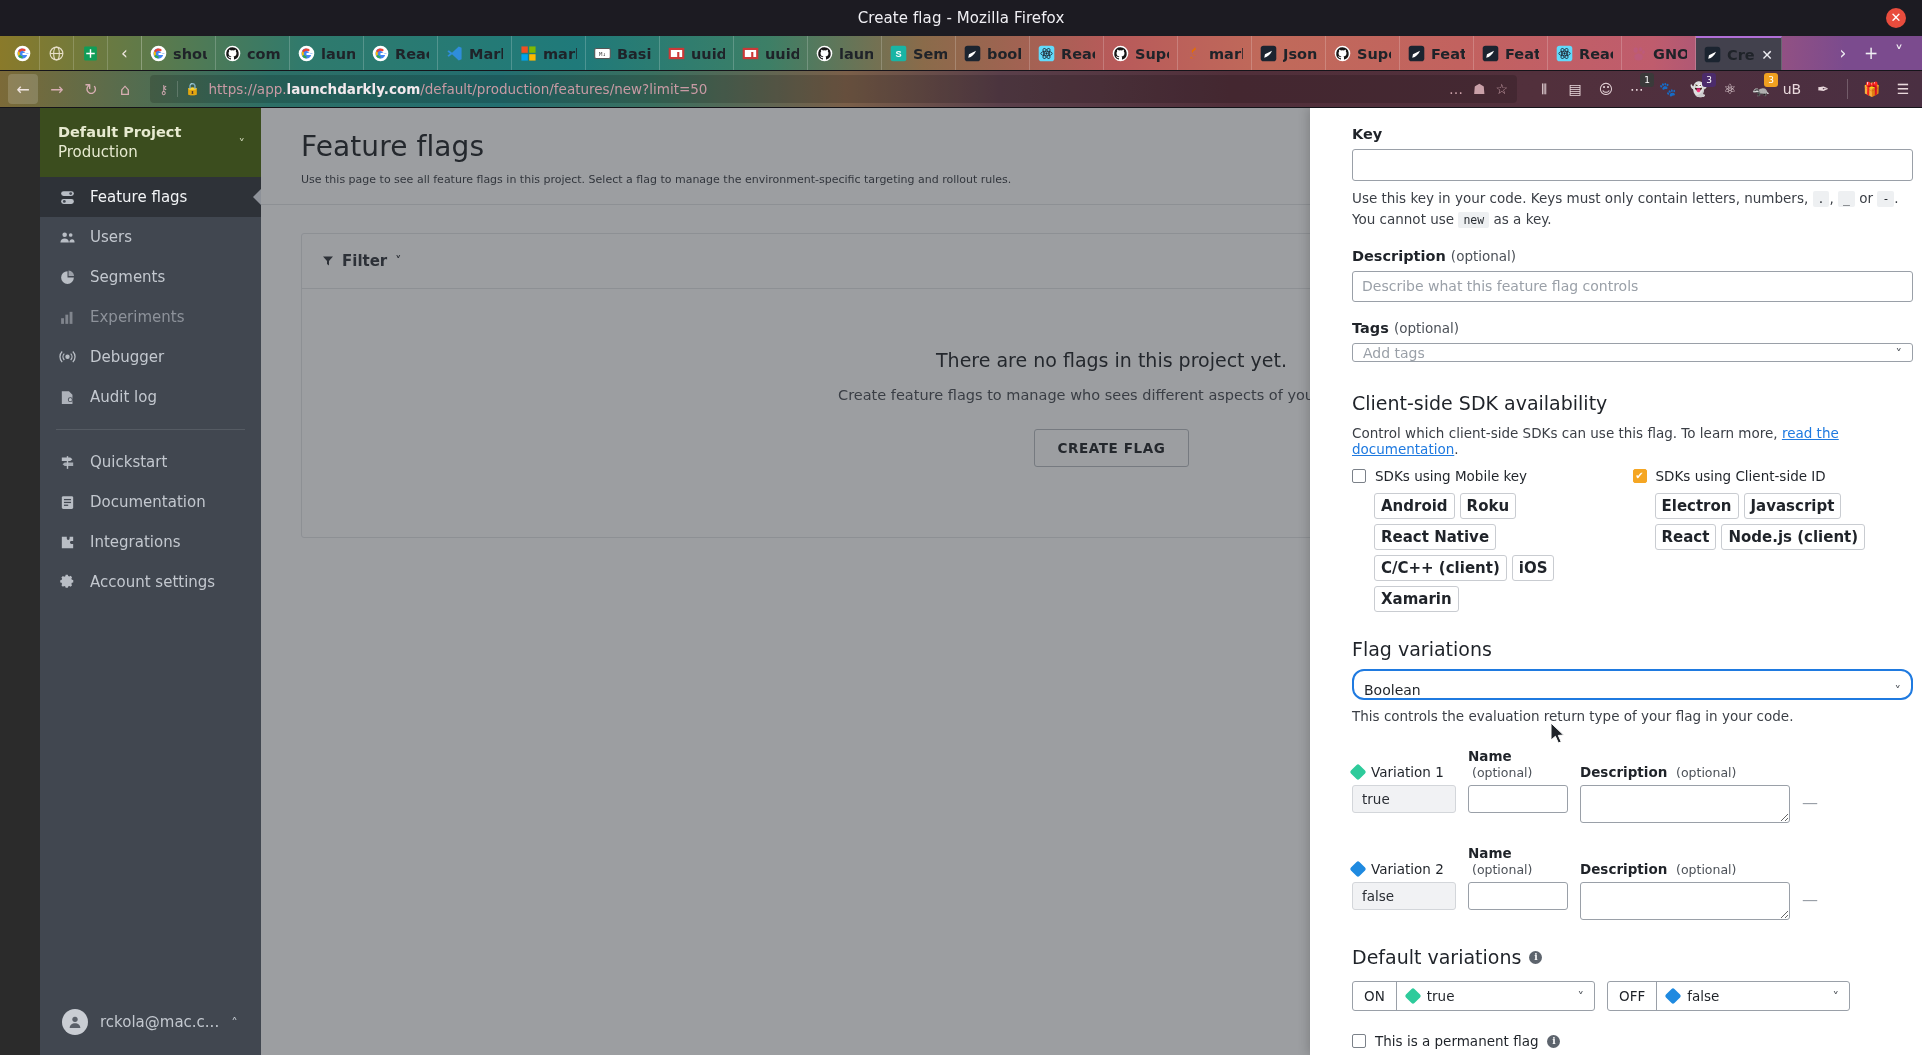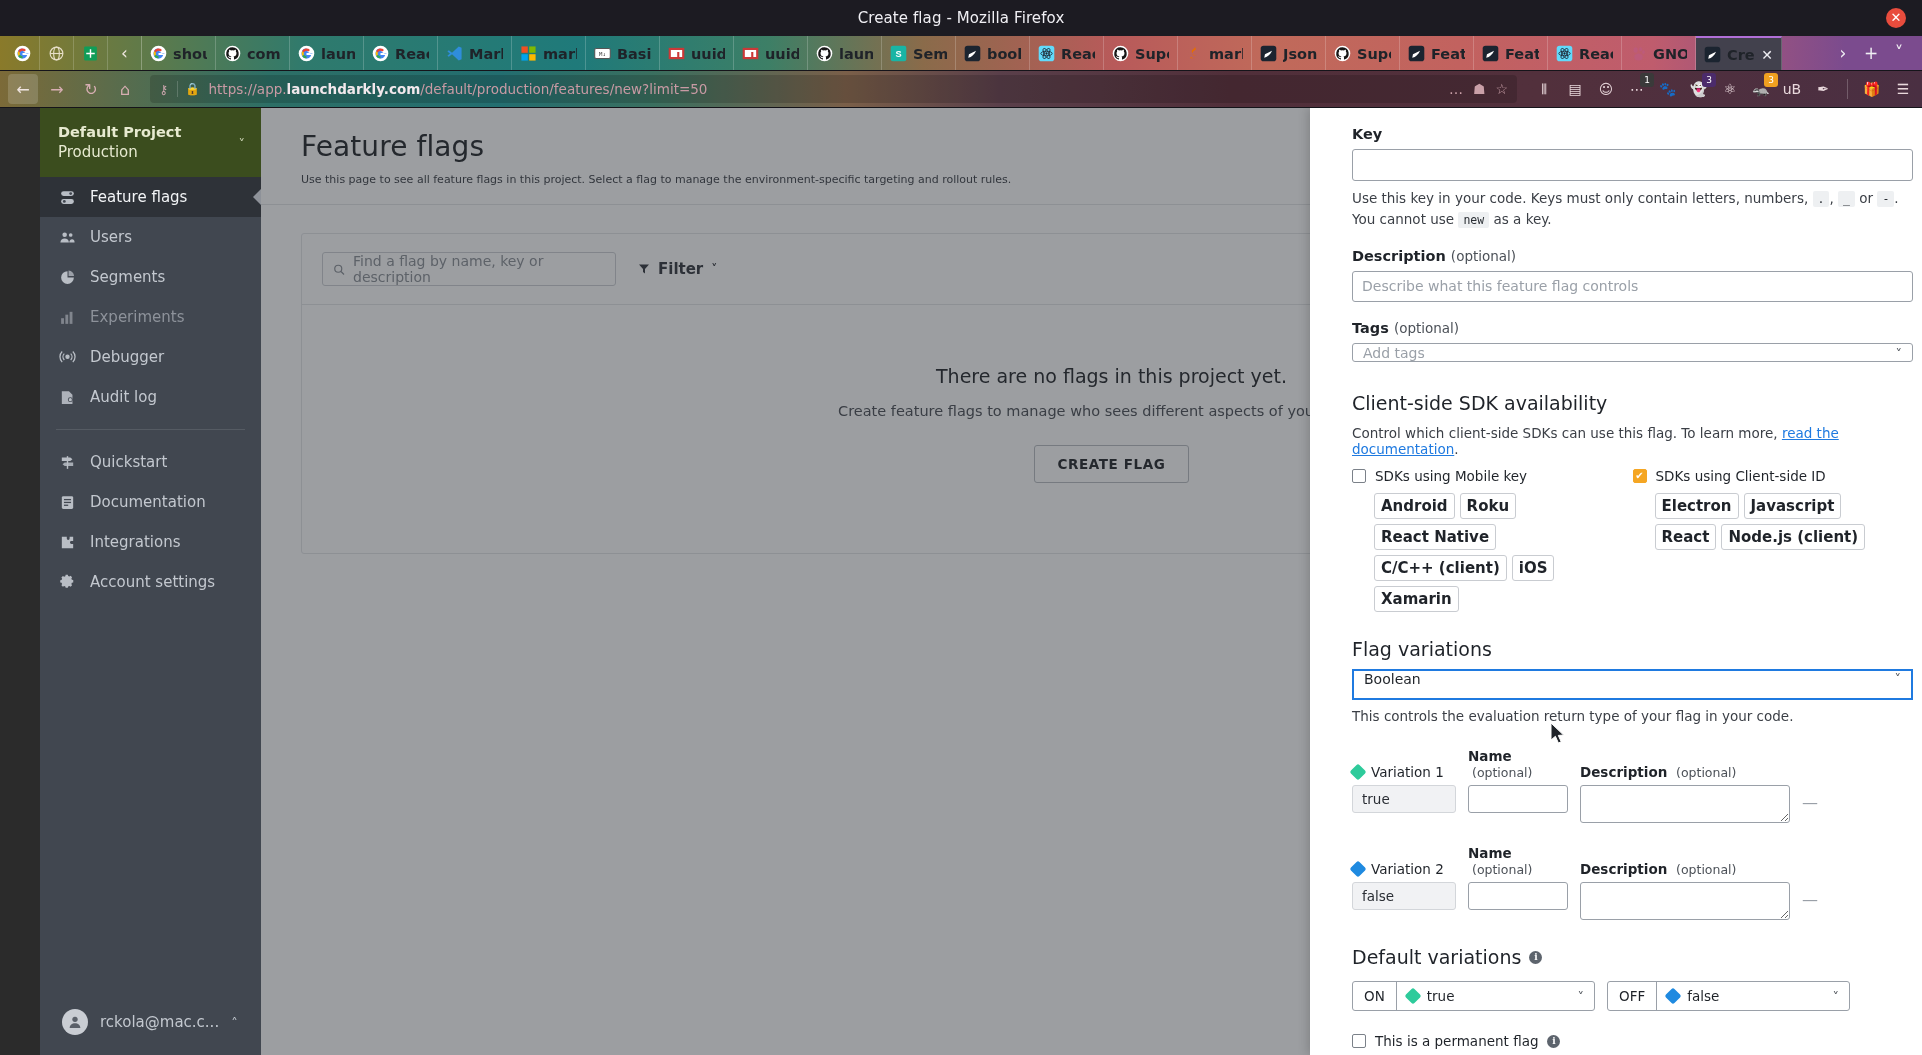--- a/index.html
+++ b/index.html
@@ -174,22 +174,22 @@
   .sdkcol { width: 50%; }
   .cbrow { display:flex; align-items:center; gap:9px; font-size:13.5px; color:#1f2329; }
   .cb { width:14px; height:14px; border:1px solid #7b8189; border-radius:2px; background:#fff; flex:none;}
   .cb.on { background:#f5a623; border-color:#f5a623; display:flex; align-items:center; justify-content:center; }
   .chips { margin-top: 9px; padding-left: 22px; display:flex; flex-wrap:wrap; gap:5px; max-width: 270px;}
   .chip {
     border:1px solid #c9ccd1; border-radius:3px; padding: 3px 6px;
     font-size:15px; font-weight:700; color:#1f2329; background:#fff; white-space:nowrap;
   }
   .selbig {
-    width:100%; height:31px; border:2px solid #1f7ae0; border-radius:0; margin-top:9px;
-    display:flex; align-items:flex-start; padding: 0 10px; font-size:14px; color:#1f2329; background:#fff;
+    width:100%; height:31px; border:2px solid #1f7ae0; border-radius:12px; margin-top:9px;
+    display:flex; align-items:flex-end; padding: 0 10px; font-size:14px; color:#1f2329; background:#fff;
   }
   .selbig .chev { margin-left:auto; color:#4c5158; }
   .var-row { margin-top: 22px; }
   .var-heads { display:flex; align-items:flex-end; gap: 12px; font-size:13.5px; }
   .var-heads .h1 { width:104px; display:flex; align-items:center; gap:7px; color:#1f2329; font-weight:400;}
   .var-heads .h2 { width:100px; font-weight:600; color:#1f2329;}
   .var-heads .h3 { width:210px; font-weight:600; color:#1f2329;}
   .var-heads .opt { font-weight:400; color:#4c5158; font-size:12.5px; margin-left:4px;}
   .var-fields { display:flex; align-items:flex-start; gap:12px; margin-top:5px; }
   .vval {
@@ -646,27 +646,20 @@
 
   <div class="main">
     <div class="main-head">
       <div class="page-title">Feature flags</div>
       <div class="page-sub">Use this page to see all feature flags in this project. Select a flag to manage the environment-specific targeting and rollout rules.</div>
     </div>
     <div class="hr"></div>
 
     <div class="card">
       <div class="card-top">
-        <div class="search">
-          <svg width="13" height="13" viewBox="0 0 24 24" fill="none" stroke="#8b9097" stroke-width="2.4">
-              <circle cx="10.5" cy="10.5" r="7"></circle>
-              <line x1="16" y1="16" x2="22" y2="22"></line>
-            </svg>
-          <span>Find a flag by name, key or description</span>
-        </div>
         <div class="filter">
           <svg width="12" height="12" viewBox="0 0 24 24" fill="#33373d">
               <polygon points="2,3 22,3 14,12 14,21 10,18 10,12"></polygon>
             </svg>
           <span>Filter</span>
           <span style="font-size:12px;">˅</span>
         </div>
       </div>
       <div class="empty">
         <h3>There are no flags in this project yet.</h3>

